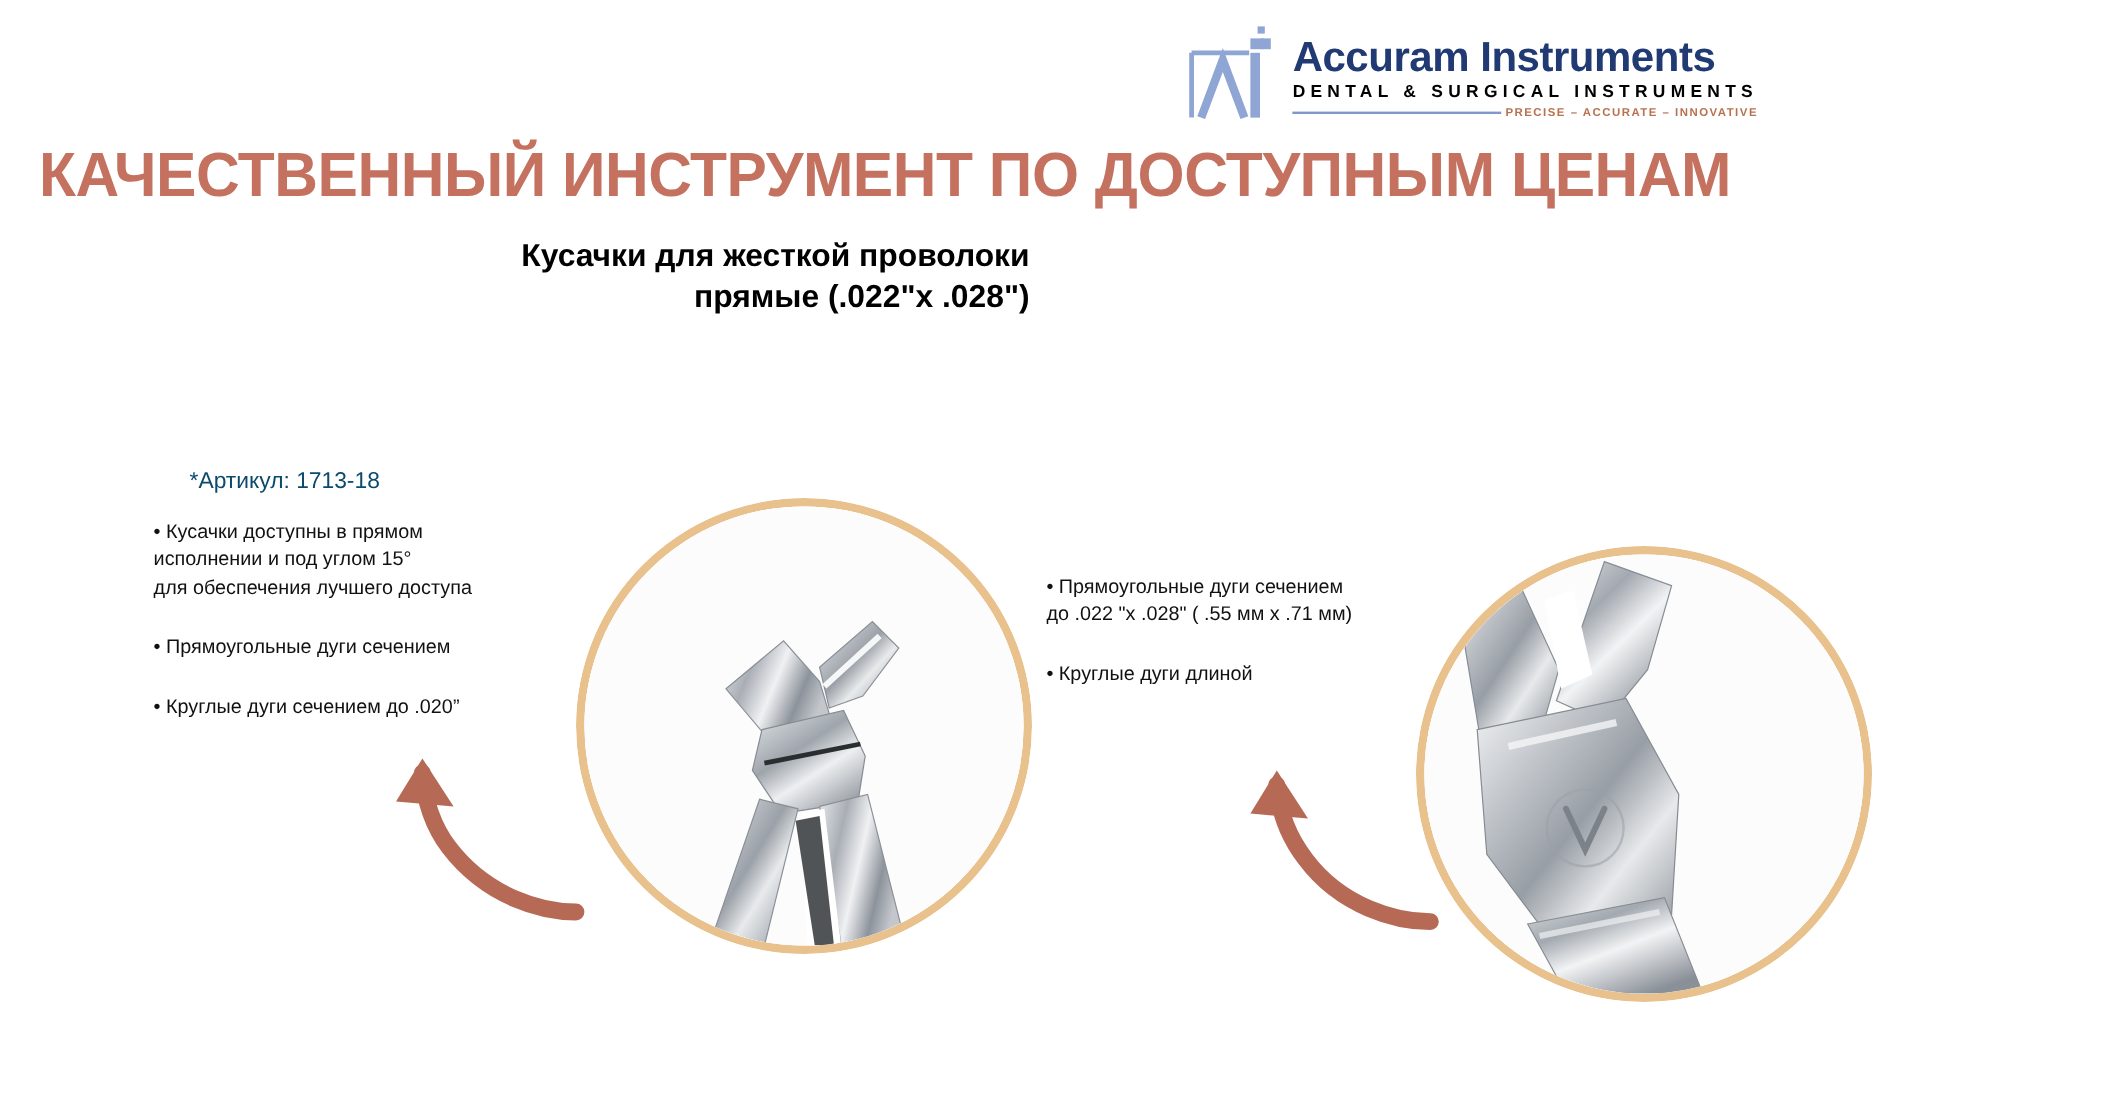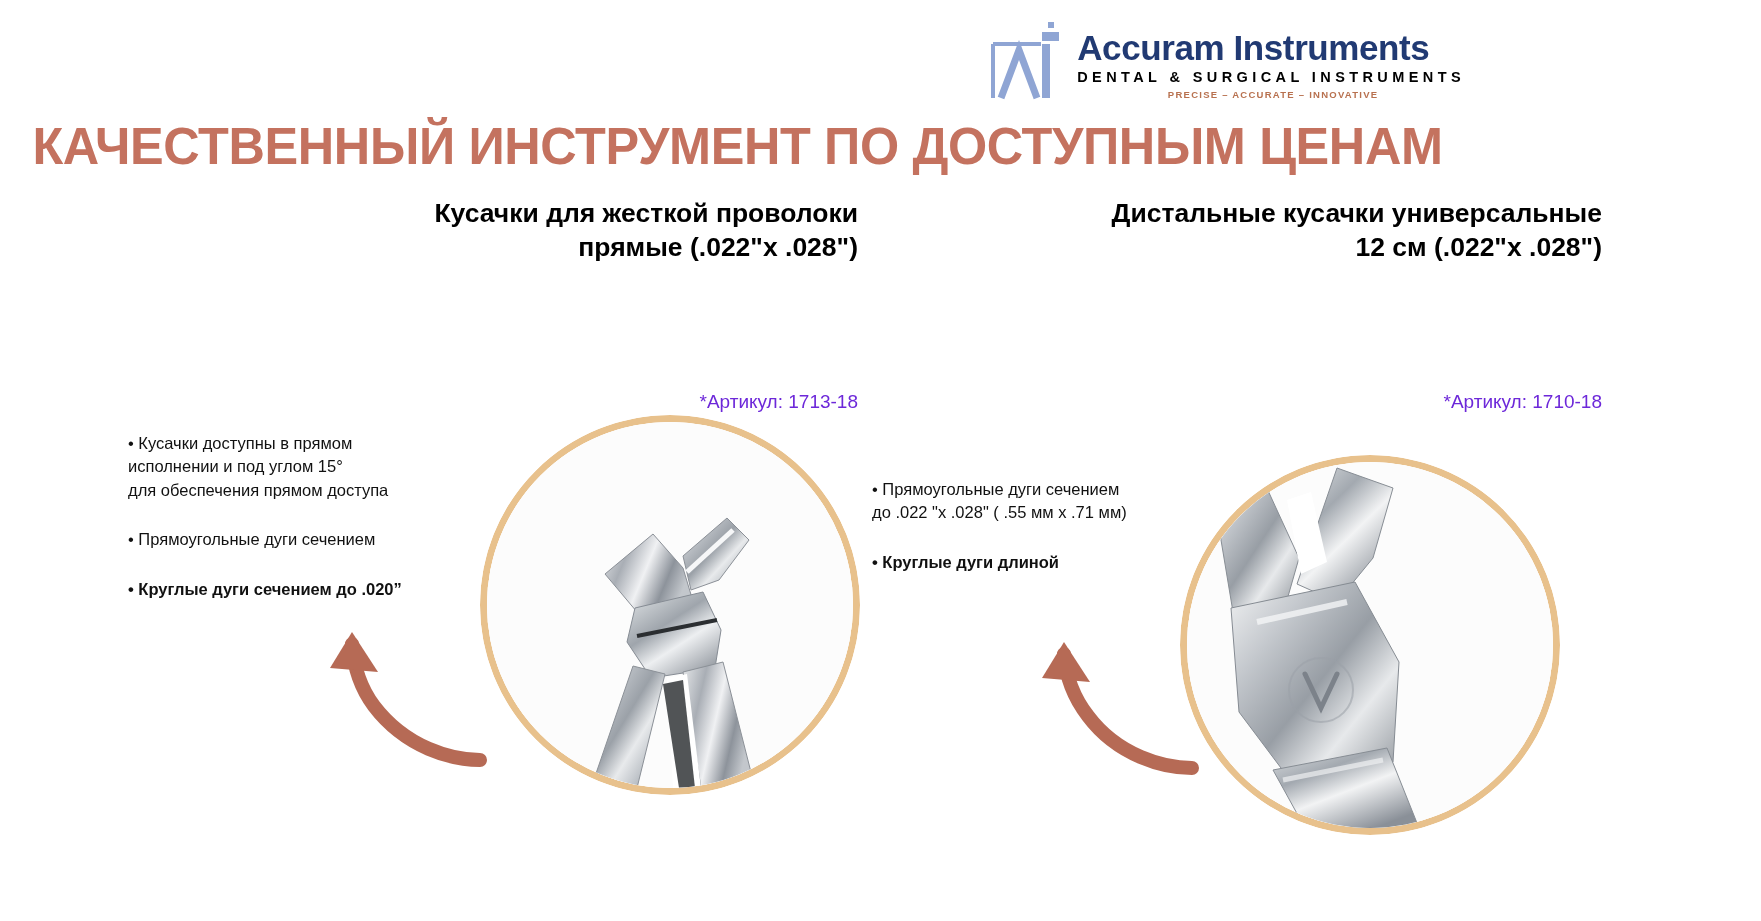--- a/index.html
+++ b/index.html
@@ -18,21 +18,21 @@
   .logo-mark { width:86px; height:86px; position:relative; flex:0 0 auto; margin-top:6px; }
   .logo-text { margin-left:6px; padding-top:22px; }
   .logo-name {
     font-size:35px; font-weight:bold; color:#213a73;
     letter-spacing:-0.4px; line-height:1; white-space:nowrap;
   }
   .logo-sub {
     font-size:14.5px; color:#000000; font-weight:bold;
     letter-spacing:4.4px; line-height:1; margin-top:5px; white-space:nowrap;
   }
-  .logo-rule { display:flex; align-items:center; margin-top:4px;flex-direction:column; }
+  .logo-rule { display:flex; align-items:center; margin-top:4px; }
   .logo-rule .bar { flex:1; height:2px; background:#7f97cb; }
   .logo-tag {
     font-size:9.5px; color:#b8714f; font-weight:bold;
     letter-spacing:1.25px; white-space:nowrap; margin-left:4px;
   }
 
   
   .main-title {
     position:absolute; left:0; right:0; top:116px;
     text-align:center;
@@ -46,31 +46,31 @@
   
   .col { position:absolute; top:196px; }
   .col-left  { left:158px;  width:700px; }
   .col-right { left:862px;  width:740px; }
 
   .prod-title {
     text-align:right; font-size:26.5px; font-weight:bold;
     line-height:1.30; color:#000;
   }
   .prod-sku {
-    text-align:right; font-size:19px; color:#6d28d9;
+    text-align:left; font-size:19px; color:#0c4a6e;
     margin-top:126px; font-weight:normal;
   }
 
   
   .bullets { position:absolute; font-size:16.5px; line-height:1.42; color:#111; font-weight:500; }
   .bullets-left  { left:128px; top:432px;  width:330px; }
   .bullets-right { left:872px; top:478px;  width:330px; }
   .bullets p { margin-bottom:0; }
   .bullets .blk { margin-bottom:26px; }
-  .bullets .blk:last-child { margin-bottom:0;font-weight:bold; }
+  .bullets .blk:last-child { margin-bottom:0; }
 
   
   .photo {
     position:absolute;
     border-radius:50%;
     overflow:hidden;
   }
   .photo .ring {
     position:absolute; inset:0; border-radius:50%;
     border:7px solid #e8c18c;
@@ -121,33 +121,26 @@
   <div class="main-title">КАЧЕСТВЕННЫЙ ИНСТРУМЕНТ ПО ДОСТУПНЫМ ЦЕНАМ</div>
 
   <div class="col col-left">
     <div class="prod-title">
       <div>Кусачки для жесткой проволоки</div>
       <div>прямые (.022"х .028")</div>
     </div>
     <div class="prod-sku">*Артикул: 1713-18</div>
   </div>
 
-  <div class="col col-right">
-    <div class="prod-title">
-      <div>Дистальные кусачки универсальные</div>
-      <div>12 см (.022"х .028")</div>
-    </div>
-    <div class="prod-sku">*Артикул: 1710-18</div>
-  </div>
 
   <div class="bullets bullets-left">
     <div class="blk">
       <p>• Кусачки доступны в прямом</p>
       <p>исполнении и под углом 15°</p>
-      <p>для обеспечения прямом доступа</p>
+      <p>для обеспечения лучшего доступа</p>
     </div>
     <div class="blk">
       <p>• Прямоугольные дуги сечением</p>
     </div>
     <div class="blk">
       <p>• Круглые дуги сечением до .020”</p>
     </div>
   </div>
 
   <div class="bullets bullets-right">

